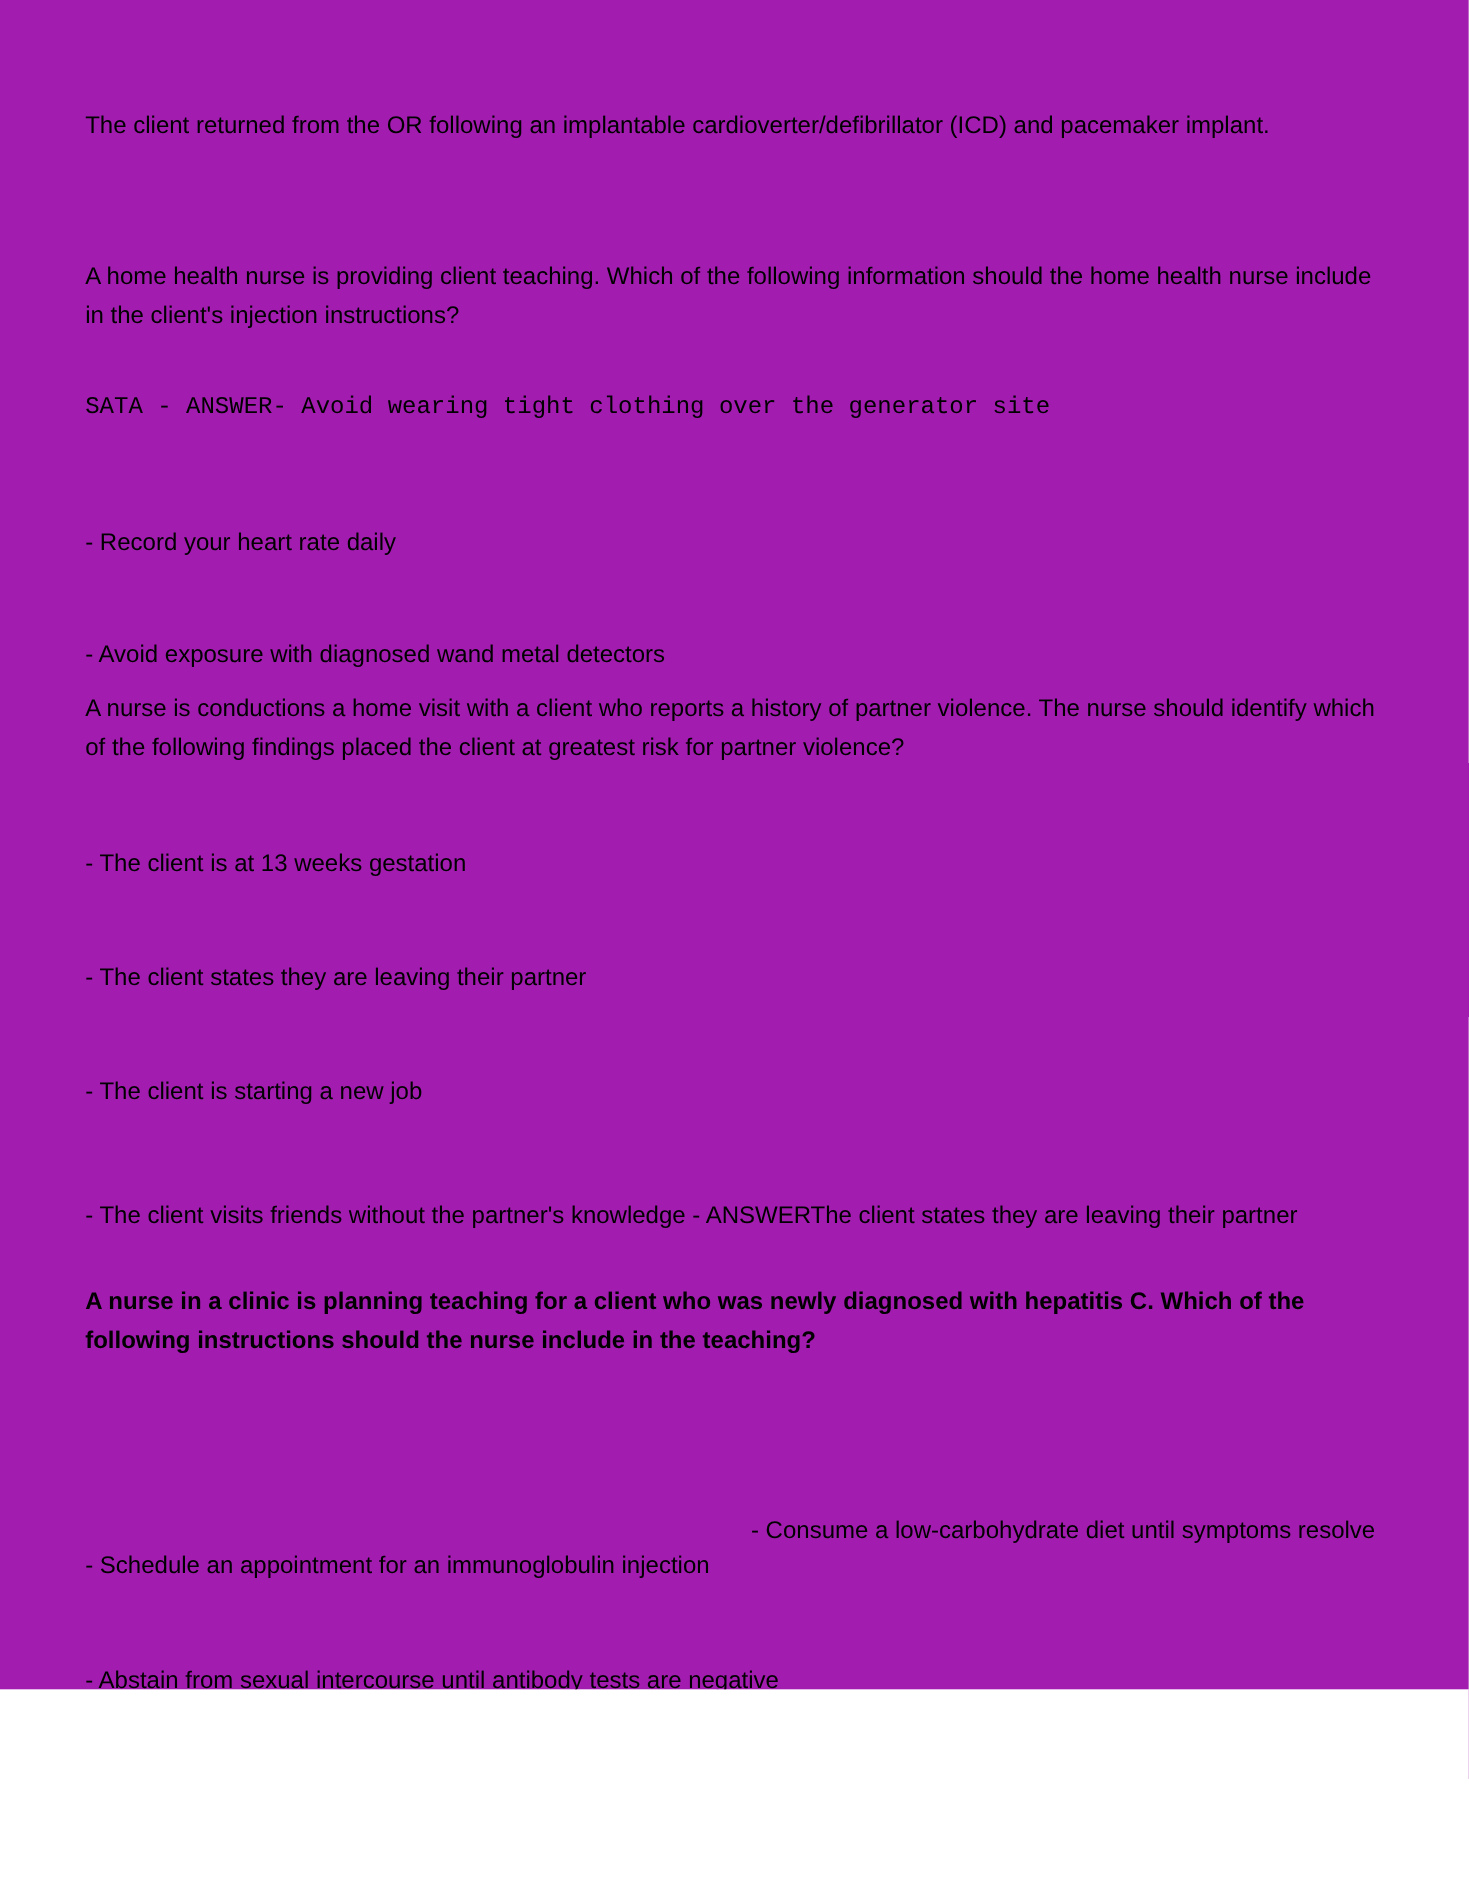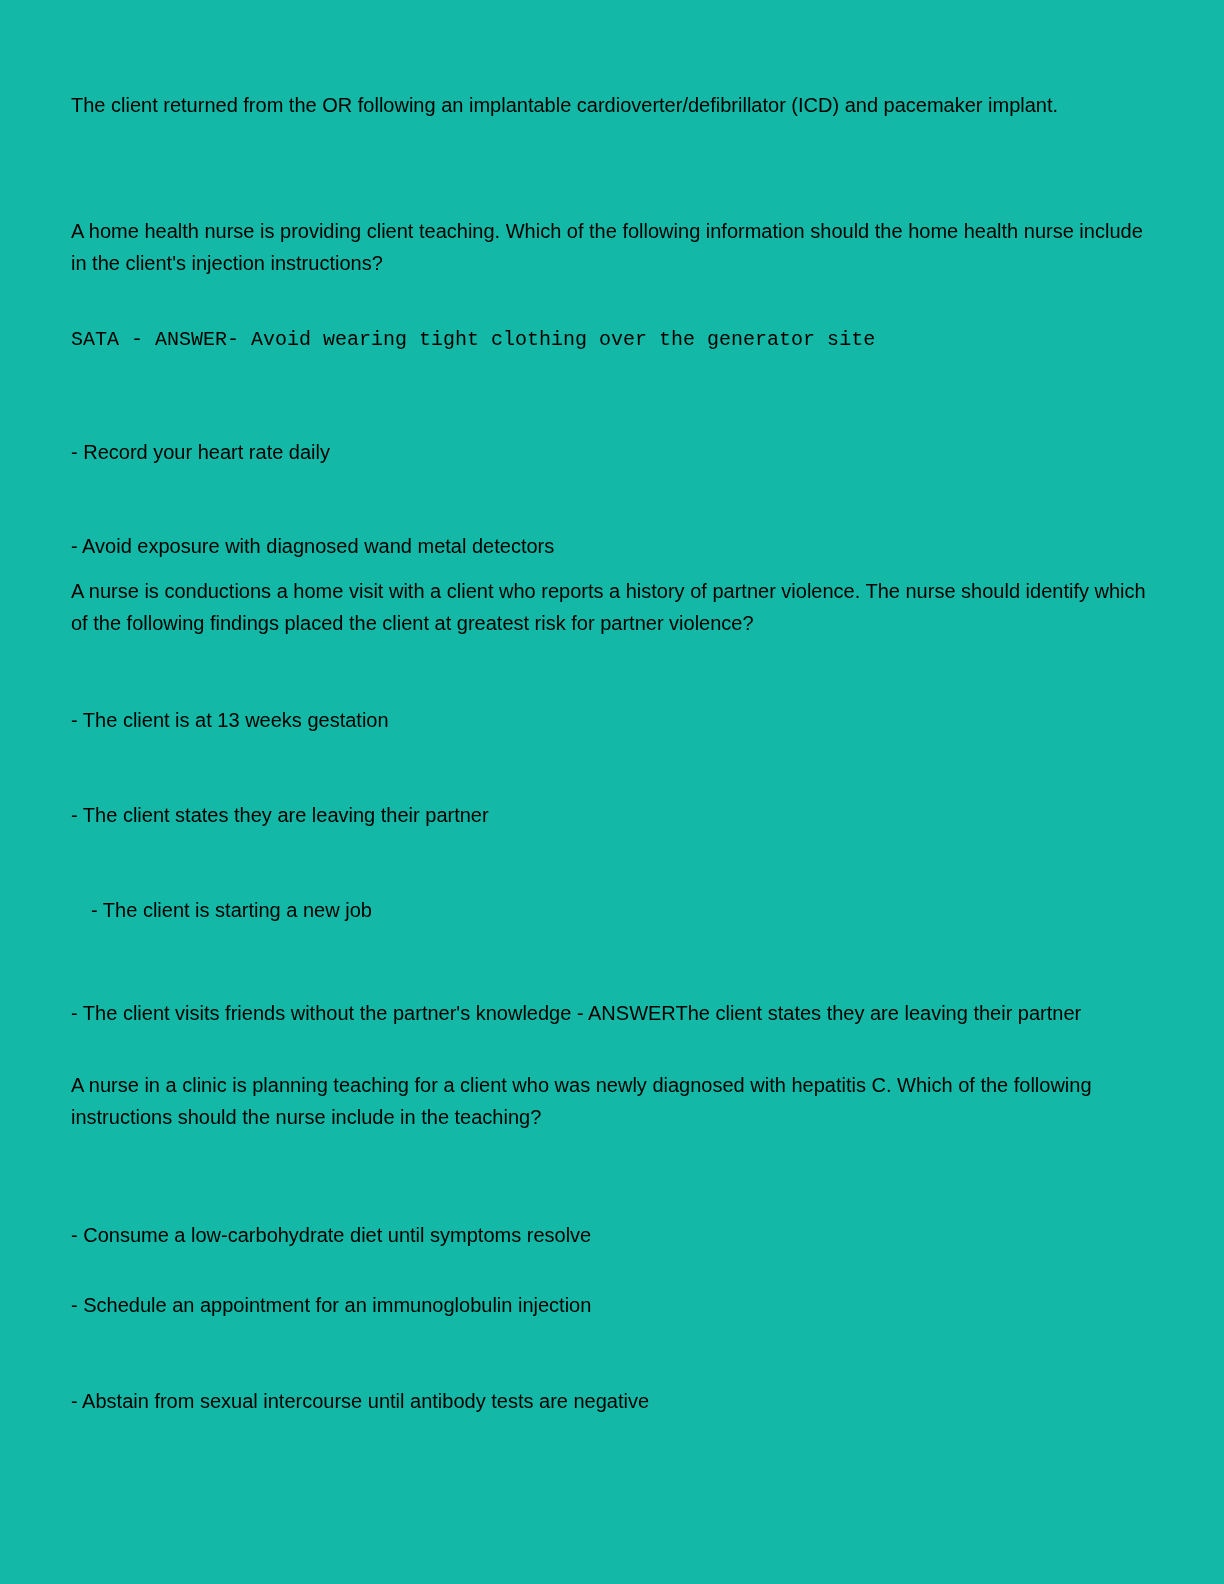--- a/index.html
+++ b/index.html
@@ -3,22 +3,22 @@
 <meta charset="utf-8">
 <style>
   html, body {
     margin: 0;
     padding: 0;
     background: #ffffff;
   }
   .page {
     position: relative;
     width: 1224px;
-    height: 1584px;
-    background: #14b8a6;
+    height: 1408px;
+    background: #a21caf;
     overflow: hidden;
     font-family: "Liberation Sans", "DejaVu Sans", sans-serif;
   }
   .para {
     position: absolute;
     left: 71px;
     width: 1075px;
     font-size: 20px;
     line-height: 31.5px;
     color: #000000;
@@ -26,24 +26,24 @@
   }
   
   .p0  { top: 70px;   }
   .p1  { top: 196px;  }
   .p2  { top: 304px; font-family: Liberation Mono, monospace;  }
   .p3  { top: 417px;  }
   .p4  { top: 511px;  }
   .p5  { top: 556px;  }
   .p6  { top: 685px;  }
   .p7  { top: 780px;  }
-  .p8  { top: 875px; margin-left: 20px;  }
+  .p8  { top: 875px;  }
   .p9  { top: 970px; margin-top: 28px;  }
-  .p10 { top: 1050px; }
-  .p11 { top: 1200px; }
+  .p10 { top: 1050px; font-weight: bold; }
+  .p11 { top: 1241px; text-align: right; }
   .p12 { top: 1270px; }
   .p13 { top: 1366px; }
 </style>
 </head>
 <body>
 
 <div class="page">
   <p class="para p0">The client returned from the OR following an implantable cardioverter/defibrillator (ICD) and pacemaker implant.</p>
   <p class="para p1">A home health nurse is providing client teaching. Which of the following information should the home health nurse include in the client's injection instructions?</p>
   <p class="para p2">SATA - ANSWER- Avoid wearing tight clothing over the generator site</p>

